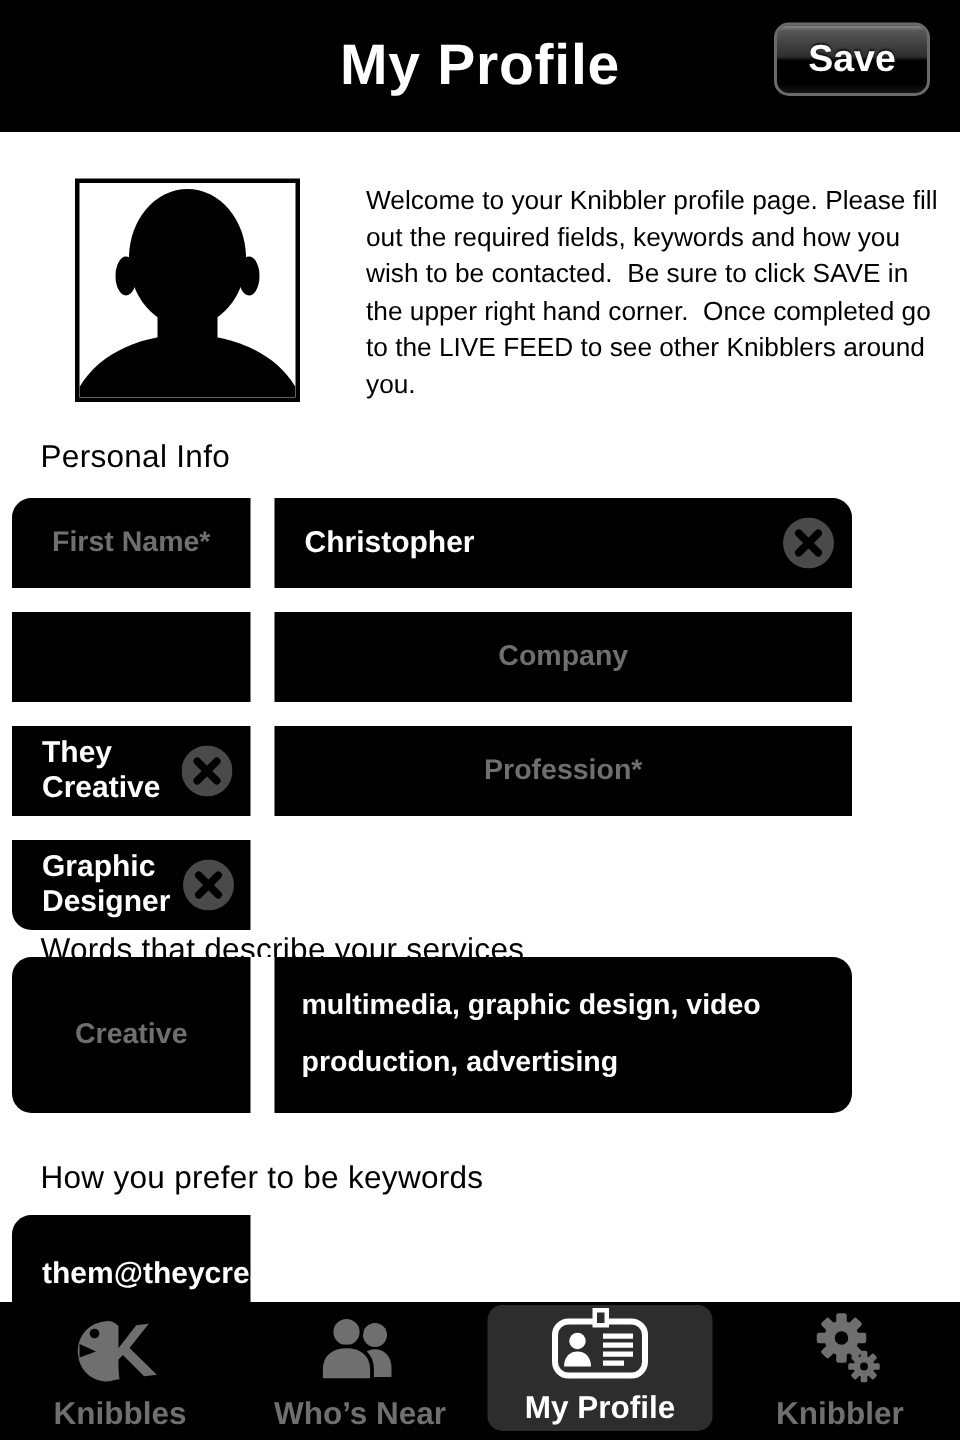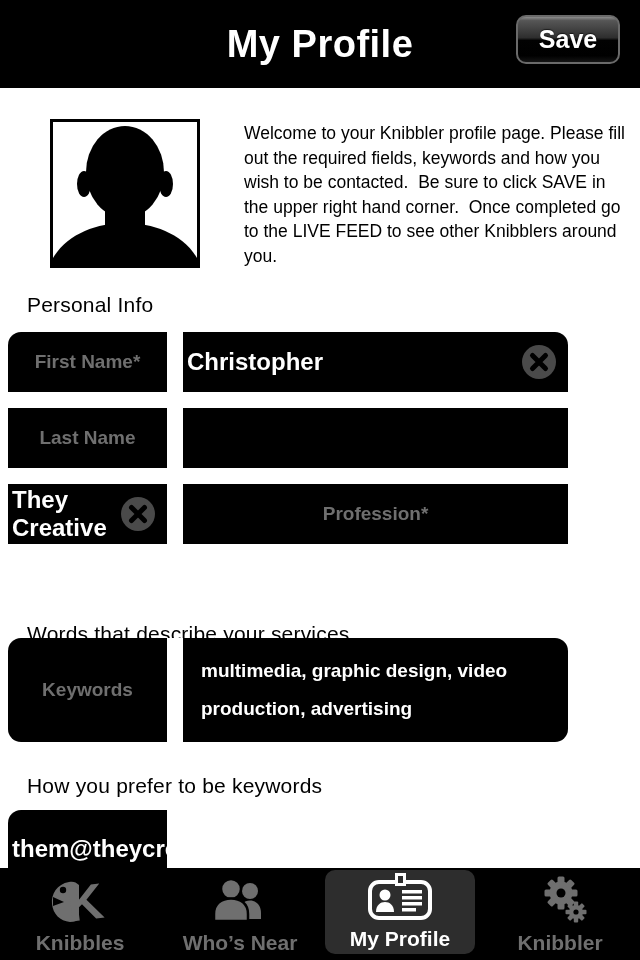--- a/index.html
+++ b/index.html
@@ -52,21 +52,21 @@
     position:absolute; left:8px; width:560px;
     background:#fff; border-radius:13px; overflow:hidden;
     display:grid; grid-template-columns:159px 1fr; gap:16px;
   }
   .t-personal { top:244px; grid-template-rows:repeat(4,60px); }
   .t-keywords { top:550px; grid-template-rows:104px; }
   .t-email    { top:722px; grid-template-rows:78px; }
 
   .cell { background:#000; display:flex; align-items:center; }
   .cell.lbl { justify-content:center; color:#6f6f6f; font-size:19px; font-weight:bold; }
-  .cell.val { padding-left:4px; padding-right:12px; color:#fff; font-size:24px; font-weight:bold; position:relative; }
+  .cell.val { padding-left:20px; padding-right:12px; color:#fff; font-size:20px; font-weight:bold; position:relative; }
   .cell.val .val-text { flex:1 1 auto; }
   .t-keywords .cell.val { font-size:19px; line-height:38px; padding-left:18px; padding-right:6px; }
 
   .clear-btn {
     flex:0 0 auto; width:34px; height:34px; border:none; background:transparent;
     padding:0; cursor:pointer; margin-left:8px;
   }
   .clear-btn svg { display:block; }
 
   
@@ -118,43 +118,54 @@
         <button class="clear-btn">
           <span>
             <svg width="34" height="34" viewBox="0 0 34 34">
                 <circle cx="17" cy="17" r="17" fill="#4a4a4a"></circle>
                 <path d="M10.5 10.5 L23.5 23.5 M23.5 10.5 L10.5 23.5" stroke="#000" stroke-width="5" stroke-linecap="round"></path>
               </svg>
           </span>
         </button>
       </div>
 
-      <div class="cell lbl">Last Name</div>
       <div class="cell val">
         <span class="val-text"></span>
       </div>
 
+      <div class="cell lbl">Company</div>
       <div class="cell val">
         <span class="val-text">They Creative</span>
         <button class="clear-btn">
           <span>
             <svg width="34" height="34" viewBox="0 0 34 34">
                 <circle cx="17" cy="17" r="17" fill="#4a4a4a"></circle>
                 <path d="M10.5 10.5 L23.5 23.5 M23.5 10.5 L10.5 23.5" stroke="#000" stroke-width="5" stroke-linecap="round"></path>
               </svg>
           </span>
         </button>
       </div>
 
       <div class="cell lbl">Profession*</div>
+      <div class="cell val">
+        <span class="val-text">Graphic Designer</span>
+        <button class="clear-btn">
+          <span>
+            <svg width="34" height="34" viewBox="0 0 34 34">
+                <circle cx="17" cy="17" r="17" fill="#4a4a4a"></circle>
+                <path d="M10.5 10.5 L23.5 23.5 M23.5 10.5 L10.5 23.5" stroke="#000" stroke-width="5" stroke-linecap="round"></path>
+              </svg>
+          </span>
+        </button>
+      </div>
     </div>
 
     <h2 class="section-heading h-words">Words that describe your services</h2>
     <div class="ftable t-keywords">
-      <div class="cell lbl">Keywords</div>
+      <div class="cell lbl">Creative</div>
       <div class="cell val">
         <span class="val-text">multimedia, graphic design, video production, advertising</span>
       </div>
     </div>
 
     <h2 class="section-heading h-contact">How you prefer to be keywords</h2>
     <div class="ftable t-email">
       <div class="cell val">
         <span class="val-text">them@theycreative.com</span>
       </div>

